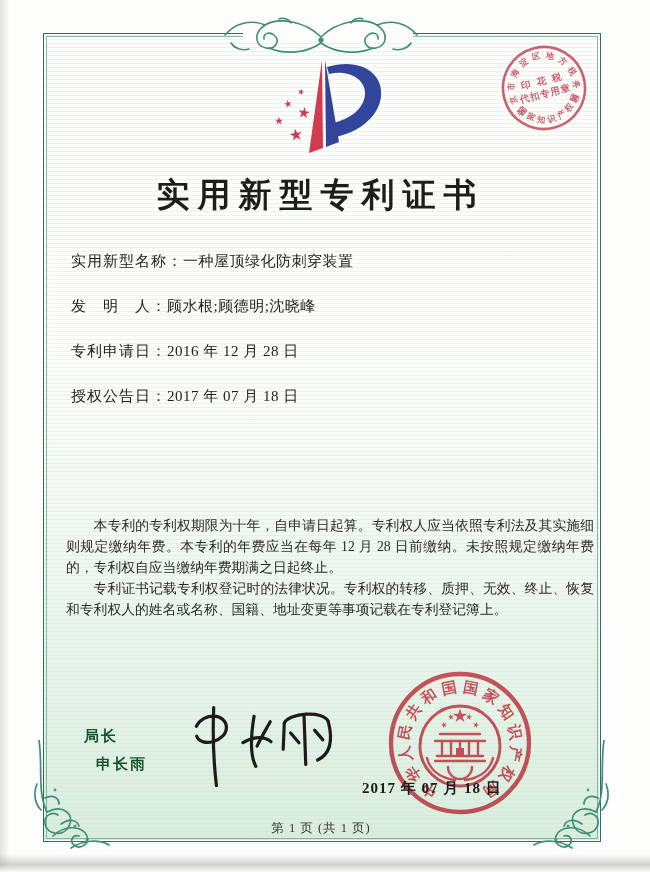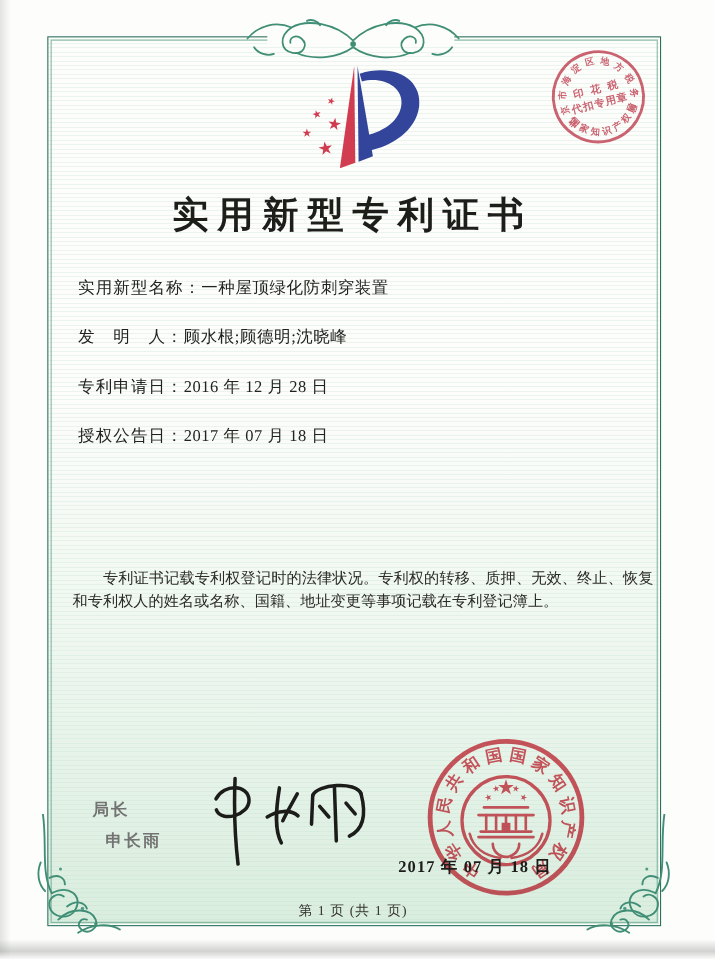--- a/index.html
+++ b/index.html
@@ -30,21 +30,21 @@
   .title{position:absolute;left:43px;top:173px;width:555px;text-align:center;
     font-size:33px;font-weight:bold;letter-spacing:8px;color:#1d1d1a;}
   .fields{position:absolute;left:71px;top:252px;width:480px;}
   .row{margin-bottom:26px;font-size:15px;white-space:nowrap;}
   .row .lab{letter-spacing:1px;}
   .row .val{letter-spacing:.5px;}
   .paras{position:absolute;left:66px;top:515px;width:528px;
     font-size:13.8px;line-height:21px;text-align:justify;color:#2a2a26;}
   .paras p{margin:0;text-indent:2em;}
   .signer{position:absolute;left:84px;font-size:15px;font-weight:bold;
-    font-family:"Liberation Sans","DejaVu Sans",sans-serif;color:#737373;letter-spacing:2px;}
+    font-family:"Liberation Sans","DejaVu Sans",sans-serif;color:#14532d;letter-spacing:2px;}
   .signer.t{top:727px;} .signer.n{top:755px;margin-left:12px;}
   .sig-svg{position:absolute;left:185px;top:702px;}
   .seal-svg{position:absolute;left:385px;top:668px;opacity:.93;mix-blend-mode:multiply;}
   .tax-svg{position:absolute;left:500px;top:44px;transform:rotate(-14deg);opacity:.88;mix-blend-mode:multiply;}
   .seal-date{position:absolute;left:362px;top:779px;font-size:15px;letter-spacing:1px;
     color:#1c1c1a;z-index:6;font-weight:600;}
   .footer{position:absolute;left:43px;top:820px;width:556px;text-align:center;
     font-size:12.5px;letter-spacing:1px;color:#33332f;}
   .orn{position:absolute;}
   .orn.tl{left:221px;top:13px;}
@@ -162,20 +162,21 @@
     </div>
     <div class="row">
       <span class="lab">专利申请日：</span><span class="val">2016 年 12 月 28 日</span>
     </div>
     <div class="row">
       <span class="lab">授权公告日：</span><span class="val">2017 年 07 月 18 日</span>
     </div>
   </div>
 
   <div class="paras">
+    <p>本专利的专利权期限为十年，自申请日起算。专利权人应当依照专利法及其实施细则规定缴纳年费。本专利的年费应当在每年 12 月 28 日前缴纳。未按照规定缴纳年费的，专利权自应当缴纳年费期满之日起终止。</p>
     <p>专利证书记载专利权登记时的法律状况。专利权的转移、质押、无效、终止、恢复和专利权人的姓名或名称、国籍、地址变更等事项记载在专利登记簿上。</p>
   </div>
 
   <div class="signer t">局长</div>
   <div class="signer n">申长雨</div>
 
   <svg class="sig-svg" width="155" height="85" viewBox="0 0 155 85">
     <g stroke="#1c1c1a" fill="none" stroke-width="3.2" stroke-linecap="round" transform="rotate(-2 77 42)">
       <path d="M30,4 C28,30 28,58 30,82"></path>
       <path d="M12,22 C20,8 42,10 42,24 C42,38 16,44 12,32"></path>

